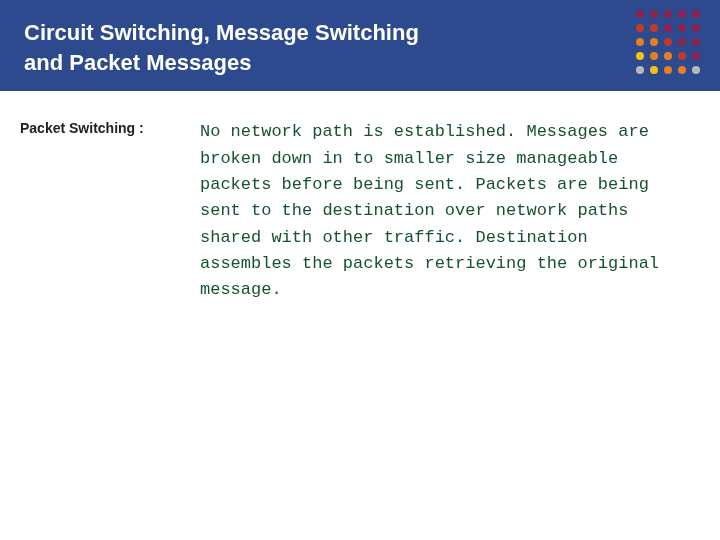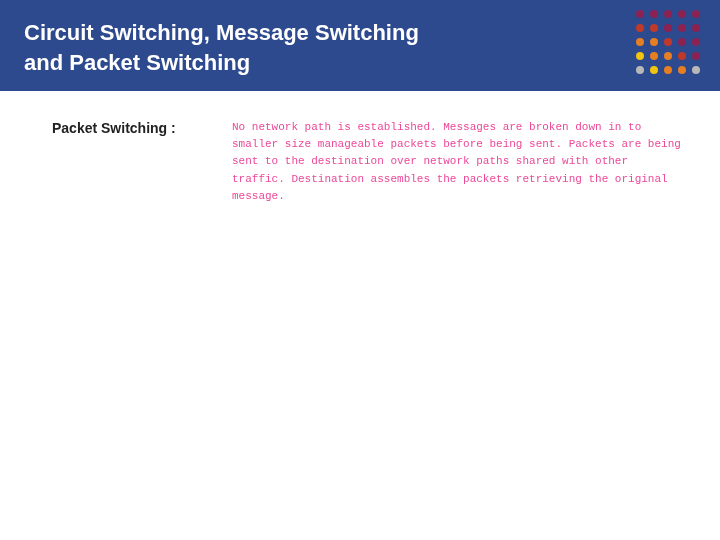--- a/index.html
+++ b/index.html
@@ -45,54 +45,54 @@
       gap: 4px;
     }
 
     .dot {
       width: 8px;
       height: 8px;
       border-radius: 50%;
     }
 
     .content {
-      padding: 28px 36px 20px 52px;
+      padding: 28px 36px 20px 20px;
     }
 
     .section {
       margin-bottom: 30px;
       display: flex;
       align-items: flex-start;
     }
 
     .section-label {
       font-size: 14px;
       font-weight: bold;
       color: #222;
       white-space: nowrap;
       min-width: 180px;
       padding-top: 1px;
     }
 
     .section-text {
       font-family: 'Courier New', Courier, monospace;
-      font-size: 11px;
-      color: #ec4899;
+      font-size: 17px;
+      color: #14532d;
       line-height: 1.55;
     }
   </style>
 </head>
 <body>
 
 <div class="slide">
 
   <div class="header">
     <div class="header-title">
       <span>Circuit Switching, Message Switching</span><br>
-      <span>and Packet Switching</span>
+      <span>and Packet Messages</span>
     </div>
     <div class="dot-grid" id="dot-grid">
         <div class="dot" style="background-color: rgb(139, 34, 82);"></div>
         <div class="dot" style="background-color: rgb(139, 34, 82);"></div>
         <div class="dot" style="background-color: rgb(139, 34, 82);"></div>
         <div class="dot" style="background-color: rgb(139, 34, 82);"></div>
         <div class="dot" style="background-color: rgb(139, 34, 82);"></div>
         <div class="dot" style="background-color: rgb(192, 57, 43);"></div>
         <div class="dot" style="background-color: rgb(192, 57, 43);"></div>
         <div class="dot" style="background-color: rgb(139, 34, 82);"></div>

